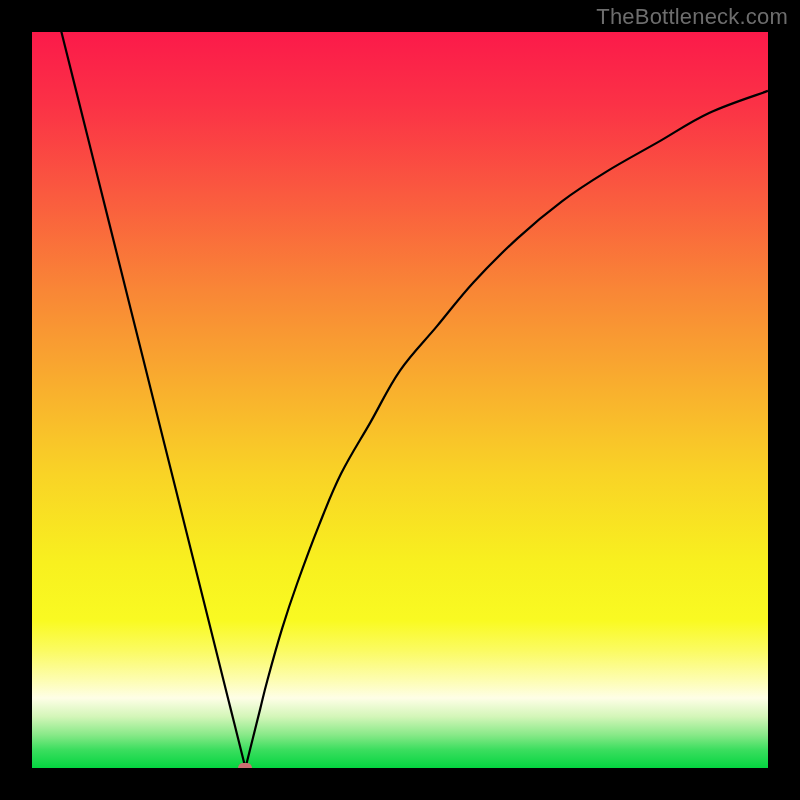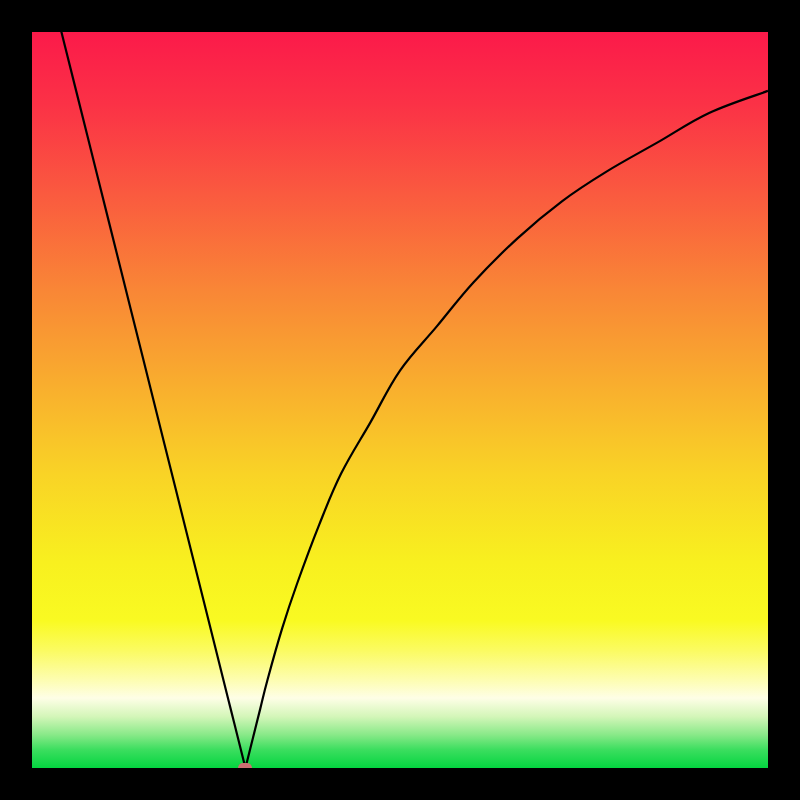--- a/index.html
+++ b/index.html
@@ -84,13 +84,14 @@
             <stop offset="100%" stop-color="#04D540"></stop>
           </linearGradient>
       </defs>
       <rect x="0" y="0" width="100" height="100" fill="url(#grad)"></rect>
     </svg>
     <svg class="curve-svg" viewBox="0 0 736 736" preserveAspectRatio="none">
       <path id="curve-path" d="M 0 -117.75999999999999 C 3.9743999999999997 -101.86240000000001, 14.1312 -61.23520000000005, 22.08 -29.440000000000055 C 30.028799999999997 2.355199999999943, 36.2112 27.084799999999998, 44.16 58.879999999999995 C 52.108799999999995 90.67519999999999, 58.291199999999996 115.40479999999994, 66.24 147.19999999999993 C 74.1888 178.99519999999993, 80.37119999999999 203.72479999999996, 88.32 235.51999999999998 C 96.2688 267.3152, 102.45119999999999 292.04479999999995, 110.39999999999999 323.84 C 118.3488 355.6352, 124.53119999999998 380.3648, 132.48 412.16 C 140.4288 443.95520000000005, 146.6112 468.68480000000005, 154.56 500.48 C 162.5088 532.2752, 170.016 562.304, 176.64 588.8 C 183.26399999999998 615.2959999999999, 187.3856 631.7824, 191.36 647.6800000000001 C 195.33440000000002 663.5776000000001, 196.07040000000003 666.5216, 198.72000000000003 677.12 C 201.36960000000002 687.7184, 203.43040000000002 695.9616, 206.08 706.56 L 213.44 736 L 220.79999999999998 706.56 C 223.44959999999998 695.9616, 225.5104 687.7184, 228.16 677.12 C 230.8096 666.5216, 231.5456 662.2528000000001, 235.52 647.6800000000001 C 239.4944 633.1072, 244.94080000000002 613.3824, 250.24 596.16 C 255.5392 578.9376, 258.33599999999996 570.5472, 264.96 552 C 271.584 533.4528, 279.0912 512.992, 287.04 493.12 C 294.9888 473.248, 299.8464 460.14719999999994, 309.12 441.59999999999997 C 318.3936 423.0528, 327.9616 408.6272, 338.56 390.08000000000004 C 349.15840000000003 371.53280000000007, 356.0768 355.78239999999994, 368 338.55999999999995 C 379.9232 321.33759999999995, 391.552 310.29760000000005, 404.8 294.40000000000003 C 418.048 278.5024, 427.02719999999994 266.13759999999996, 441.59999999999997 250.23999999999995 C 456.1728 234.34239999999994, 469.86240000000004 220.65280000000004, 485.76000000000005 206.08000000000004 C 501.65760000000006 191.50720000000004, 514.0224 181.20319999999998, 529.92 169.27999999999997 C 545.8176 157.35679999999996, 556.8576 150.43839999999992, 574.08 139.83999999999992 C 591.3024 129.24159999999992, 607.0528 120.99839999999996, 625.6 110.39999999999998 C 644.1472 99.8016, 657.248 90.23360000000004, 677.12 80.96000000000004 C 696.992 71.68640000000003, 725.4016 62.854400000000005, 736 58.879999999999995" fill="none" stroke="#000000" stroke-width="2.2"></path>
     </svg>
     <div class="marker" id="min-marker" style="left: 213.44px; top: 736px; background: rgb(204, 111, 114);"></div>
   </div>
+  <div class="watermark">TheBottleneck.com</div>
 </div>
 
 </body></html>

